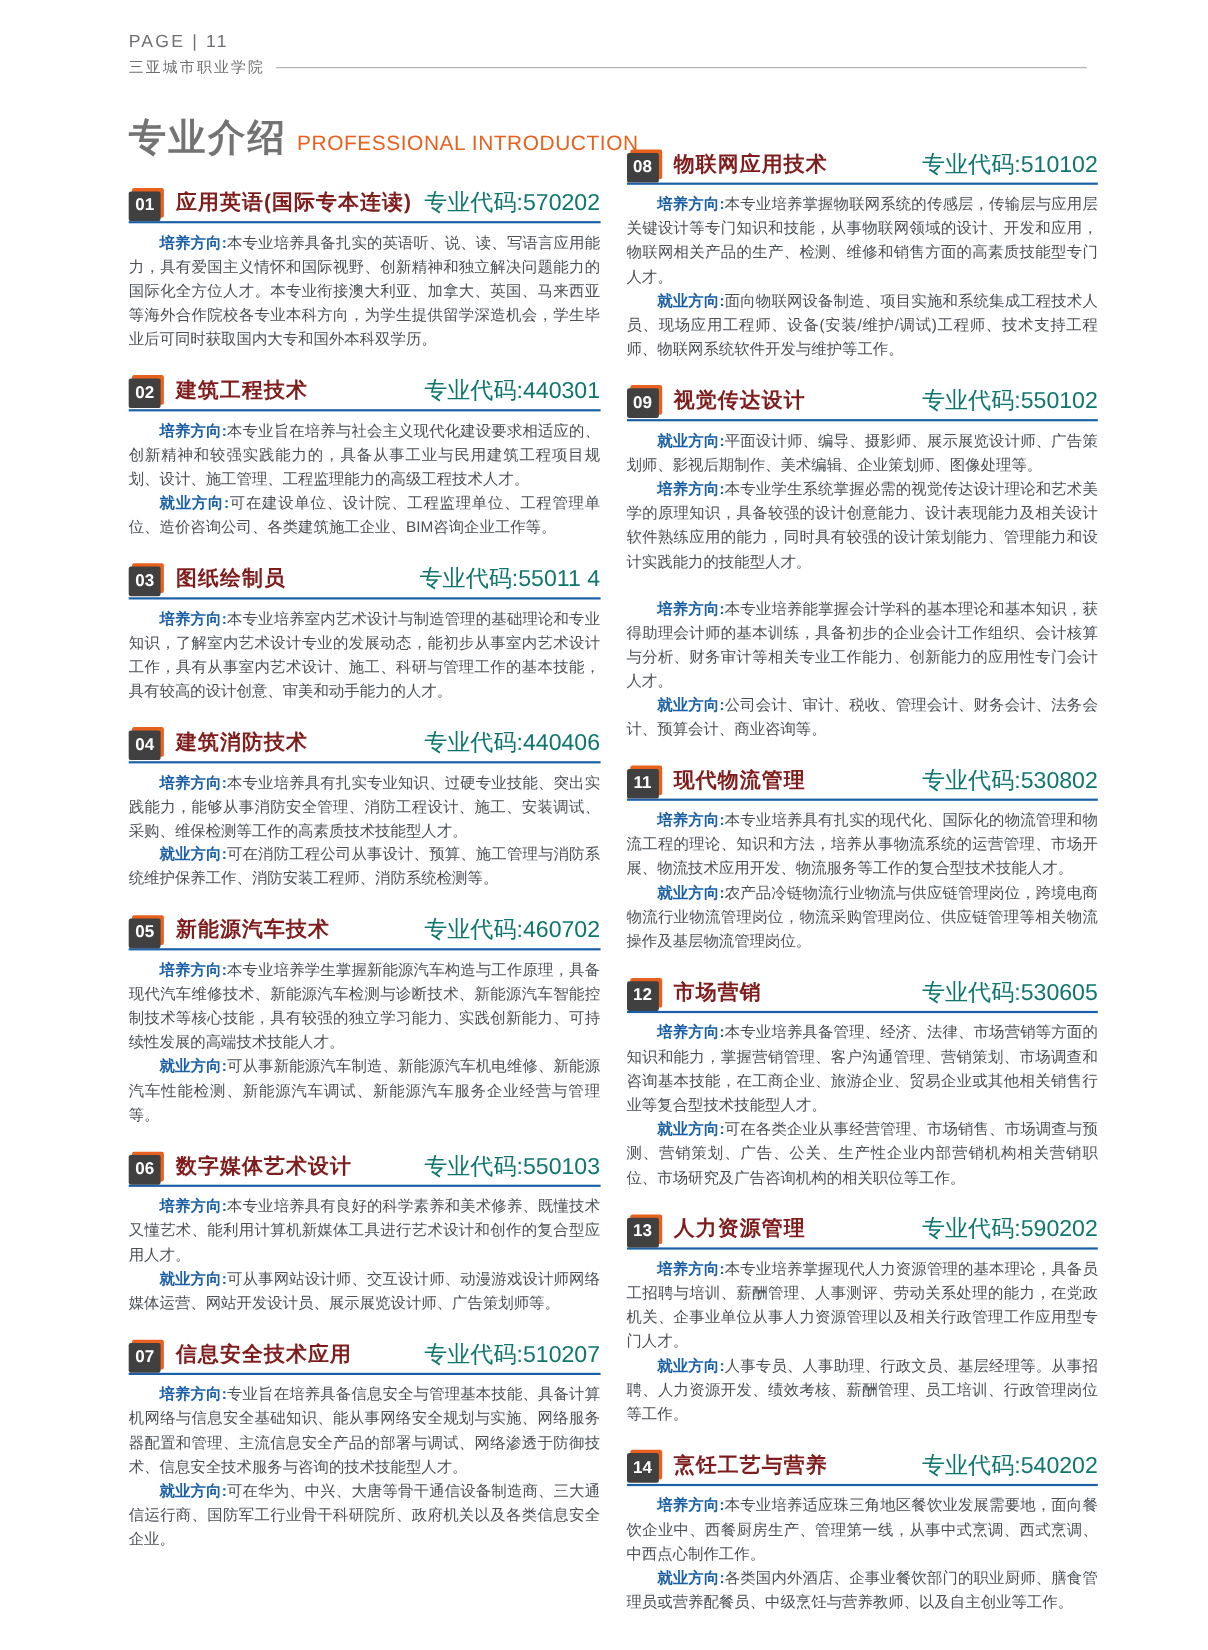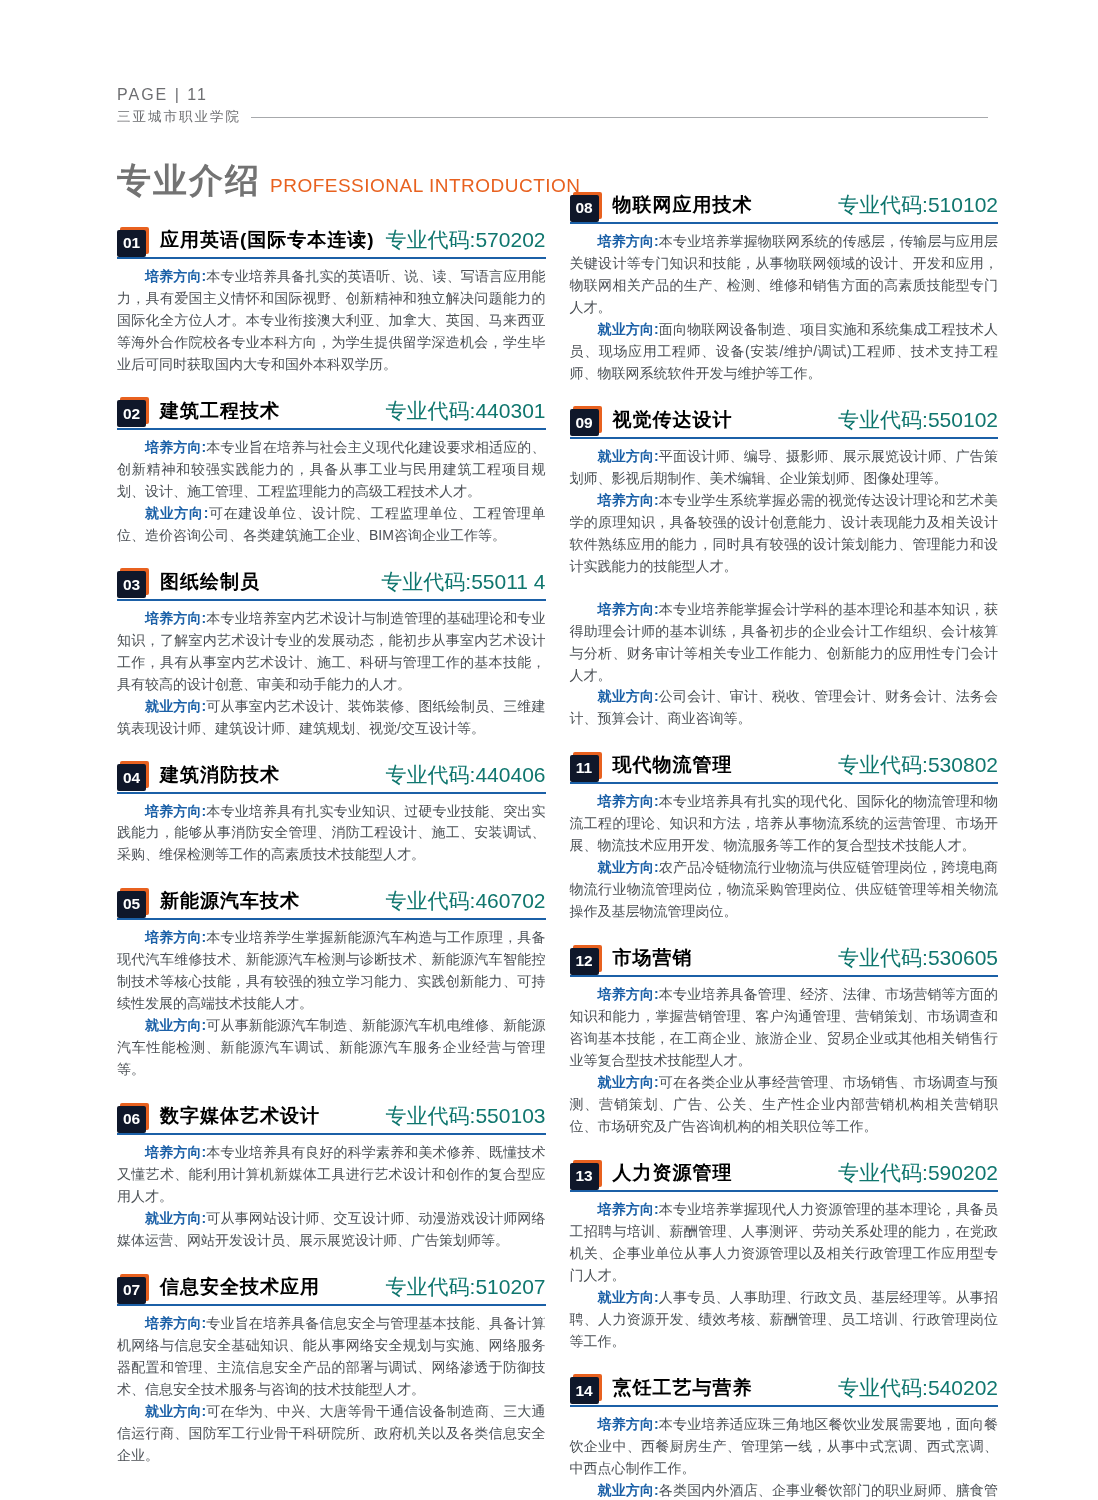--- a/index.html
+++ b/index.html
@@ -6,21 +6,21 @@
   html,body { background:#ffffff; }
   body {
     font-family:"Liberation Sans","DejaVu Sans",sans-serif;
     width:1098px;
   }
   .page {
     position:relative;
     width:1098px;
     height:1500px;
     background:#ffffff;
-    padding:86px 100px 0 117px;
+    padding:30px 100px 0 117px;
     overflow:hidden;
   }
   
   .page-label {
     color:#6d6e71;
     font-size:16px;
     letter-spacing:2px;
   }
   .school-row {
     display:flex;
@@ -87,33 +87,33 @@
     position:absolute;
     top:0; right:0;
     width:29px; height:27px;
     background:#e8611f;
     border-radius:2px;
   }
   .badge-num {
     position:absolute;
     left:0; bottom:0;
     width:29px; height:27px;
-    background:#0f172a;
+    background:#404040;
     color:#ffffff;
     font-weight:bold;
     font-size:15.5px;
     display:flex;
     align-items:center;
     justify-content:center;
     border-radius:2px;
   }
   .major-name {
     font-size:19px;
     font-weight:bold;
-    color:#000000;
+    color:#7f1d1d;
     letter-spacing:1px;
     white-space:nowrap;
   }
   .major-code {
     margin-left:auto;
     font-size:21px;
     color:#0f766e;
     white-space:nowrap;
   }
   .major-body { margin-top:7px; }
@@ -182,35 +182,35 @@
     <div class="major-header">
       <span class="badge">
         <span class="badge-back"></span>
         <span class="badge-num">03</span>
       </span>
       <span class="major-name">图纸绘制员</span>
       <span class="major-code">专业代码:55011 4</span>
     </div>
     <div class="major-body">
               <p class="para"><span class="para-label">培养方向:</span>本专业培养室内艺术设计与制造管理的基础理论和专业知识，了解室内艺术设计专业的发展动态，能初步从事室内艺术设计工作，具有从事室内艺术设计、施工、科研与管理工作的基本技能，具有较高的设计创意、审美和动手能力的人才。</p>
-              <p class="para"><span class="para-label">就业方向:</span>可从事室内艺术设计、装饰装修、图纸绘制员、三维建筑表现设计师、建筑设计师、建筑规划、视觉/交互设计等。</p>
             </div>
   </article>
 
   <article class="major">
     <div class="major-header">
       <span class="badge">
         <span class="badge-back"></span>
         <span class="badge-num">04</span>
       </span>
       <span class="major-name">建筑消防技术</span>
       <span class="major-code">专业代码:440406</span>
     </div>
     <div class="major-body">
               <p class="para"><span class="para-label">培养方向:</span>本专业培养具有扎实专业知识、过硬专业技能、突出实践能力，能够从事消防安全管理、消防工程设计、施工、安装调试、采购、维保检测等工作的高素质技术技能型人才。</p>
+              <p class="para"><span class="para-label">就业方向:</span>可在消防工程公司从事设计、预算、施工管理与消防系统维护保养工作、消防安装工程师、消防系统检测等。</p>
             </div>
   </article>
 
   <article class="major">
     <div class="major-header">
       <span class="badge">
         <span class="badge-back"></span>
         <span class="badge-num">05</span>
       </span>
       <span class="major-name">新能源汽车技术</span>

